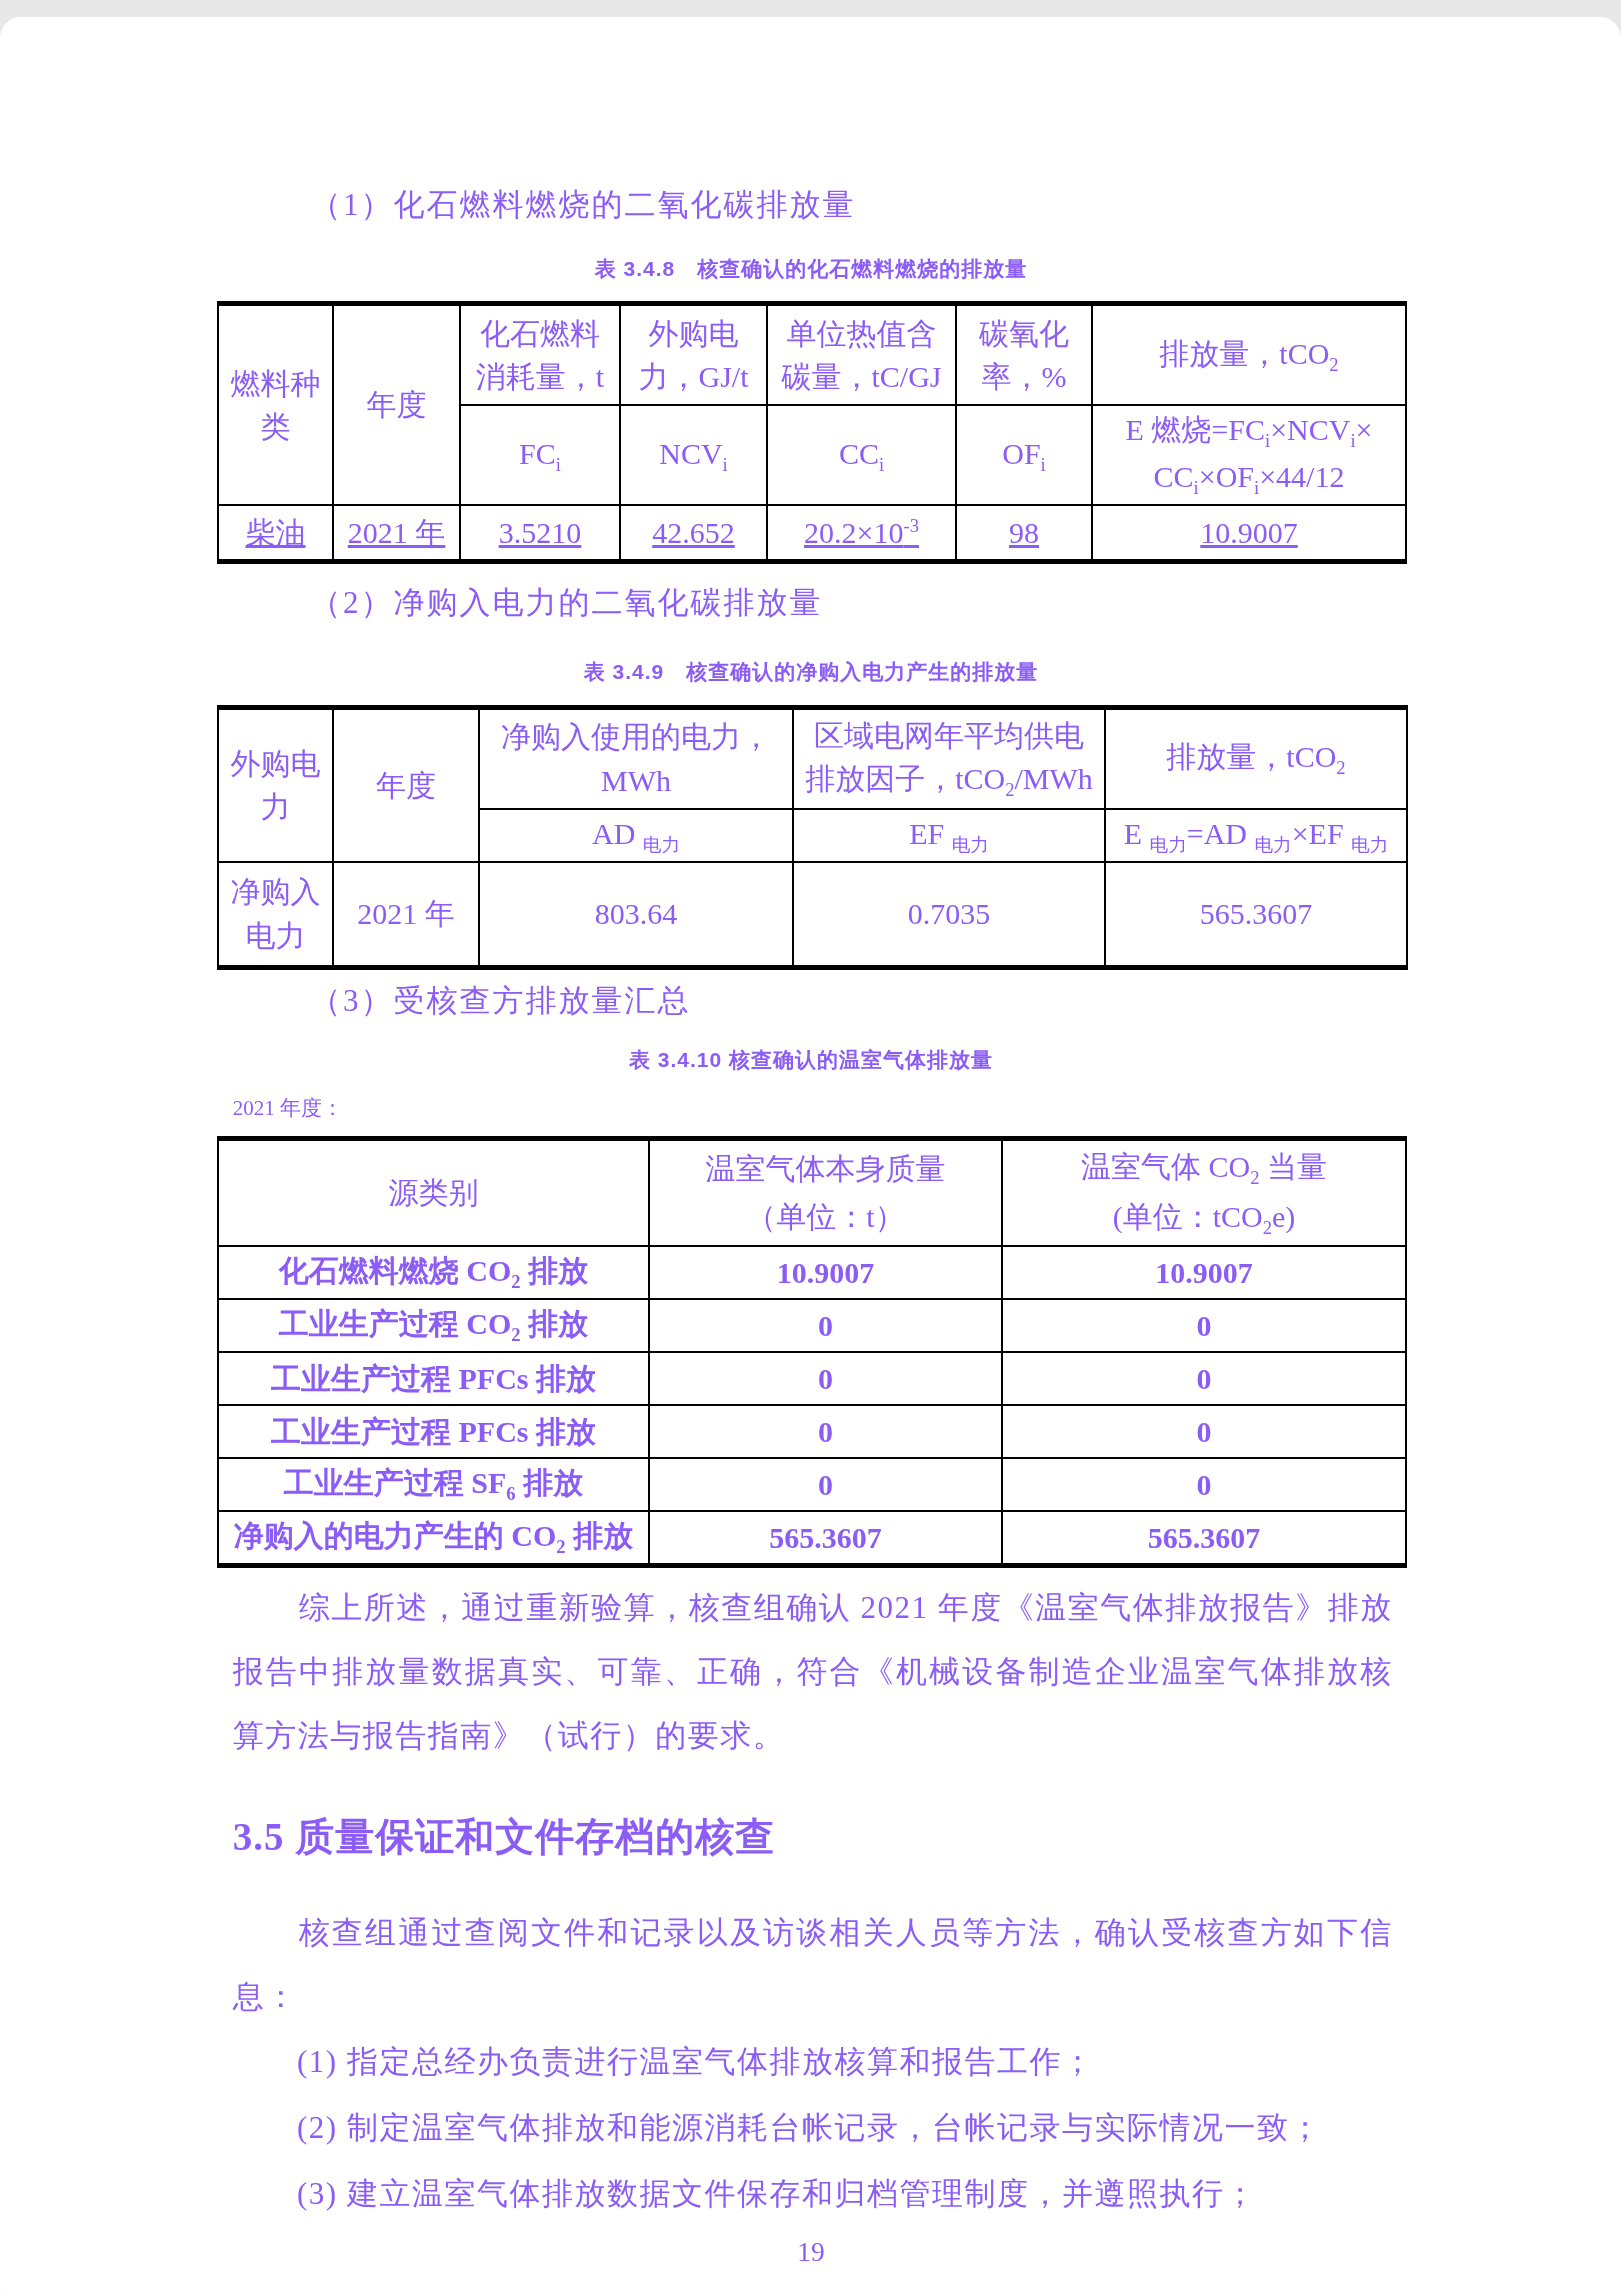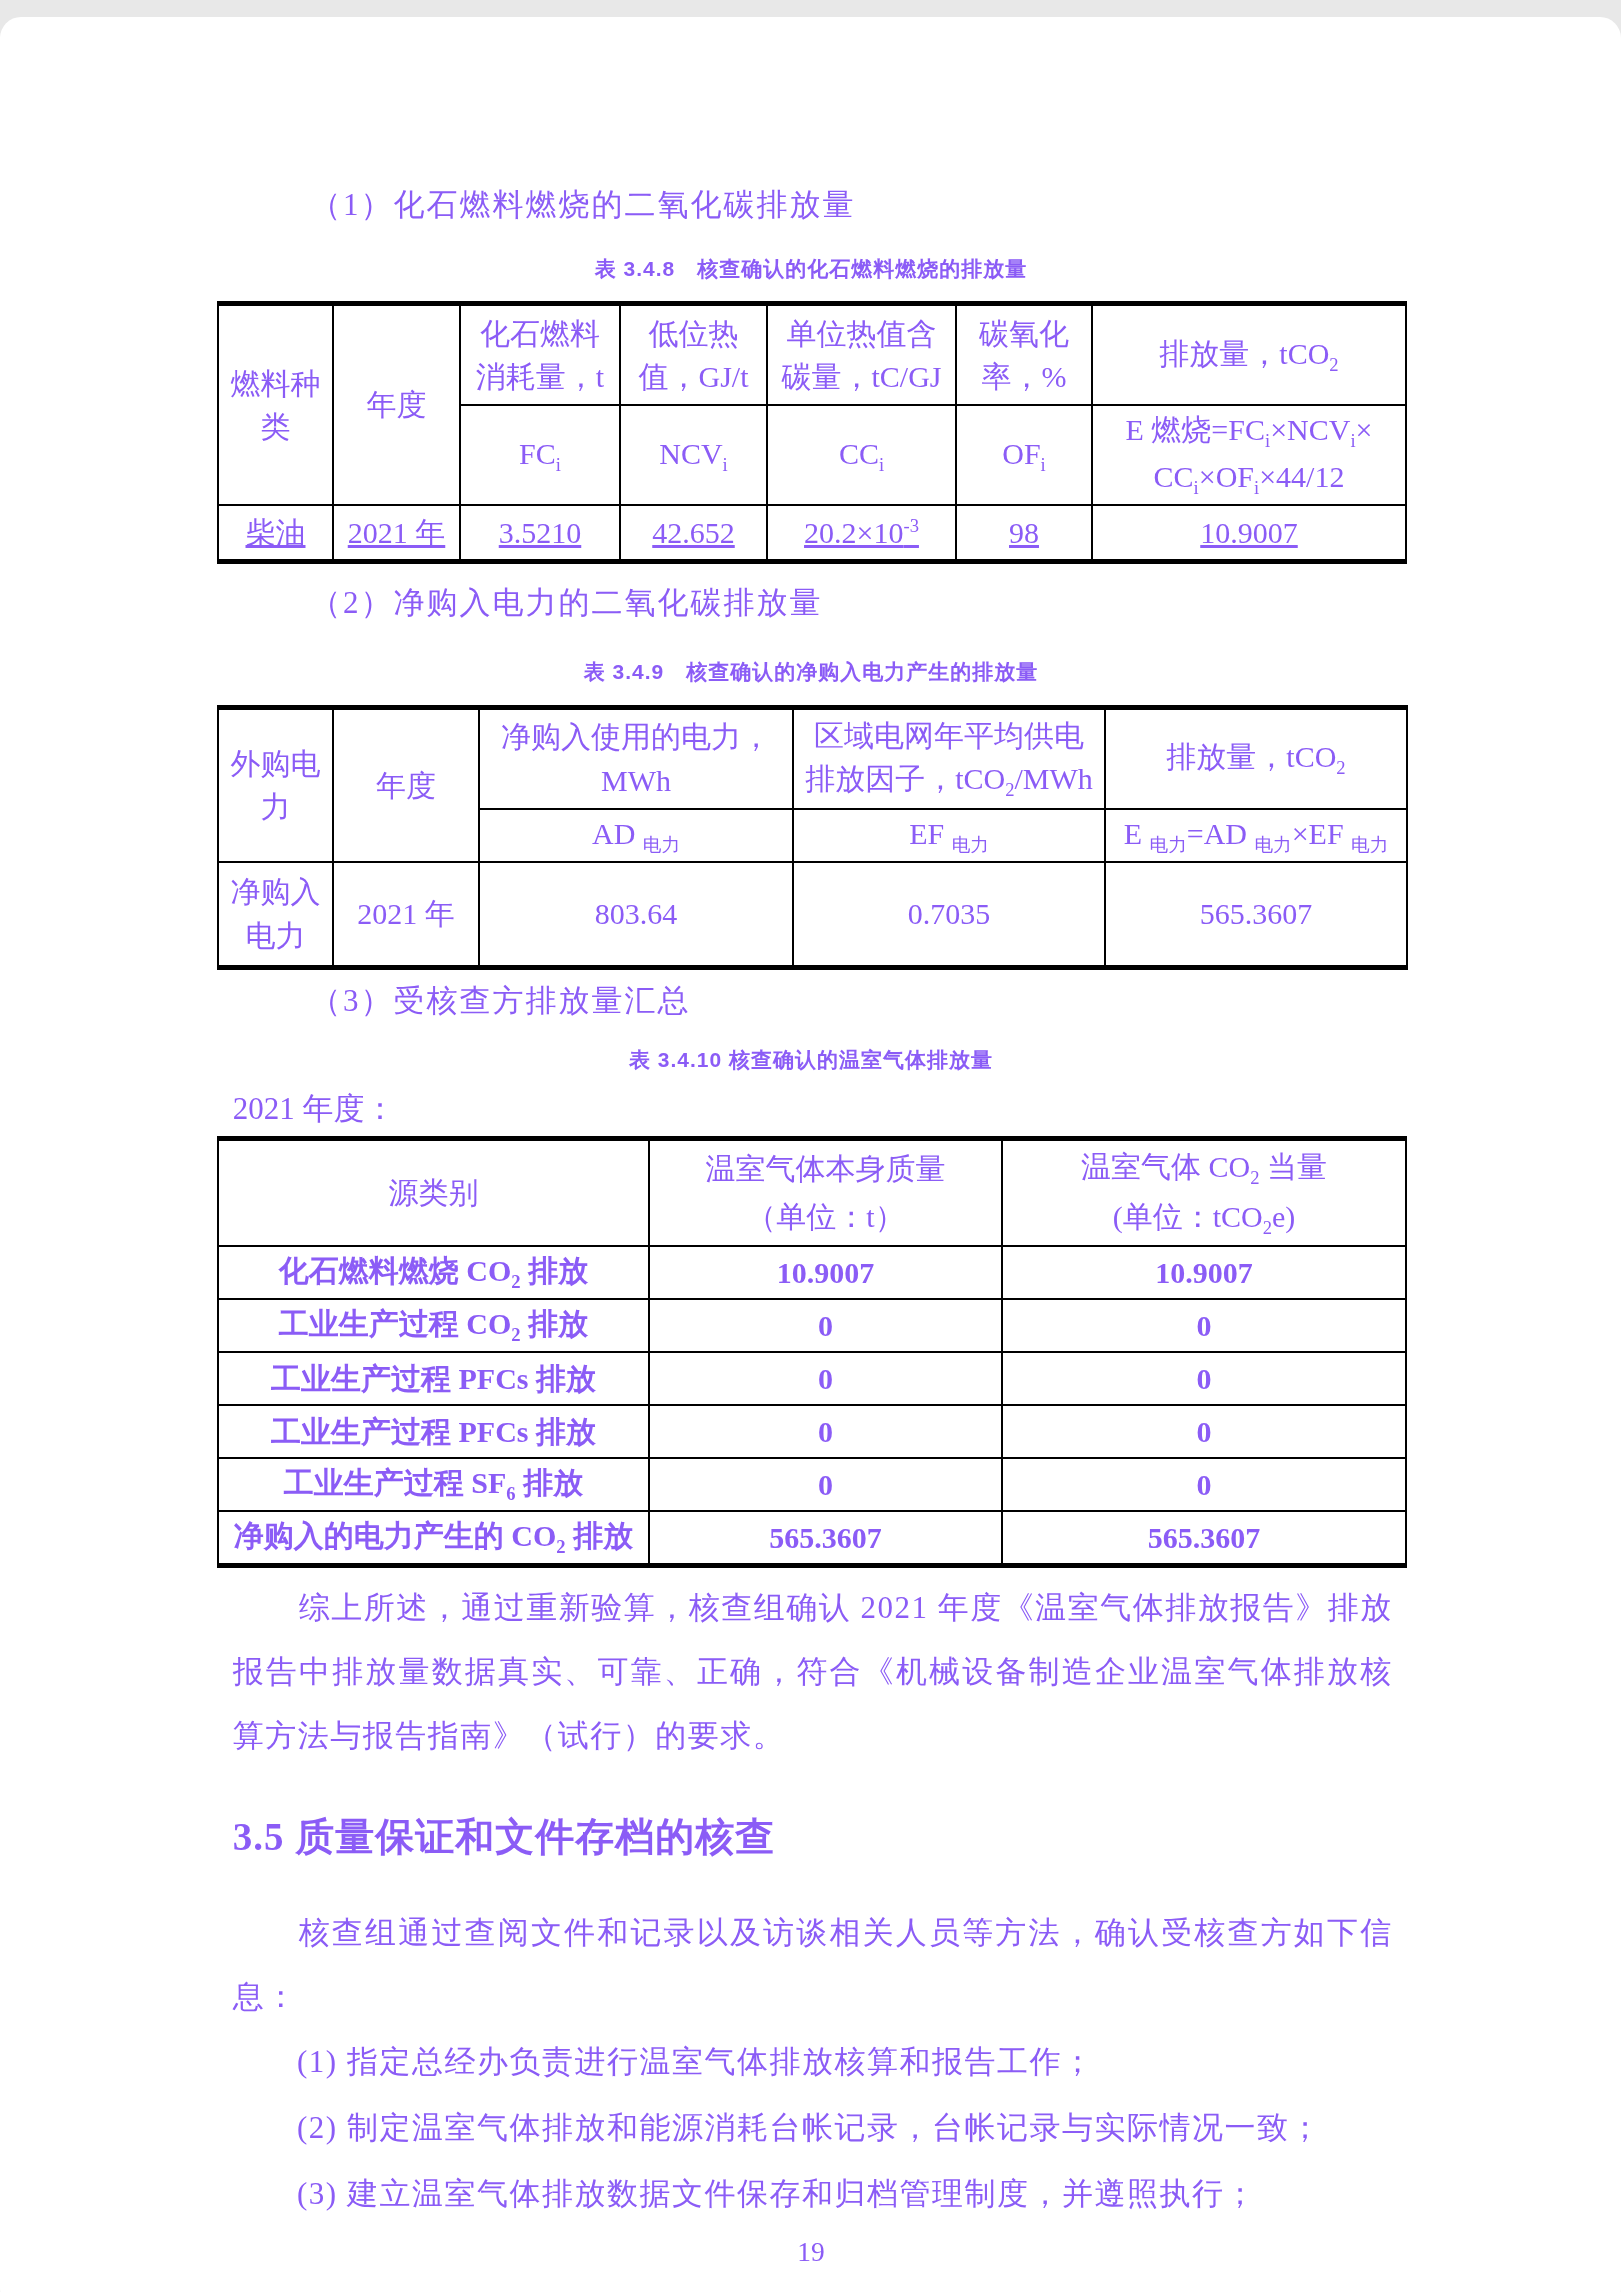--- a/index.html
+++ b/index.html
@@ -24,21 +24,21 @@
 
   .tbl-caption{
     font-size:21px;font-weight:bold;line-height:39px;
     text-align:center;letter-spacing:1px;
     margin:21.6px 0 0 0;
     font-family:"Liberation Sans","DejaVu Sans",sans-serif;
   }
   .cap349{margin-top:27.4px;}
   .cap3410{margin-top:17.6px;}
 
-  .year-line{font-size:31px;line-height:43px;margin:7.8px 0 0 15.7px;}
+  .year-line{font-size:21px;line-height:43px;margin:7.8px 0 0 15.7px;}
 
   table{
     border-collapse:collapse;table-layout:fixed;
     width:1188px;margin-top:13.7px;
     font-size:30px;
   }
   .t3410{margin-top:5.9px;}
   td{
     border:2px solid #000;
     text-align:center;vertical-align:middle;
@@ -94,21 +94,21 @@
         <col style="width:147px">
           <col style="width:189px">
           <col style="width:136px">
           <col style="width:314px">
       </colgroup>
       <tbody>
         <tr class="hdr1">
           <td rowspan="2">燃料种类</td>
           <td rowspan="2">年度</td>
           <td>化石燃料消耗量，t</td>
-          <td>低位热值，GJ/t</td>
+          <td>外购电力，GJ/t</td>
           <td>单位热值含碳量，tC/GJ</td>
           <td>碳氧化率，%</td>
           <td>排放量，tCO<sub>2</sub></td>
         </tr>
         <tr class="hdr2">
           <td>FC<sub>i</sub></td>
           <td>NCV<sub>i</sub></td>
           <td>CC<sub>i</sub></td>
           <td>OF<sub>i</sub></td>
           <td>E 燃烧=FC<sub>i</sub>×NCV<sub>i</sub>×<br>CC<sub>i</sub>×OF<sub>i</sub>×44/12</td>

